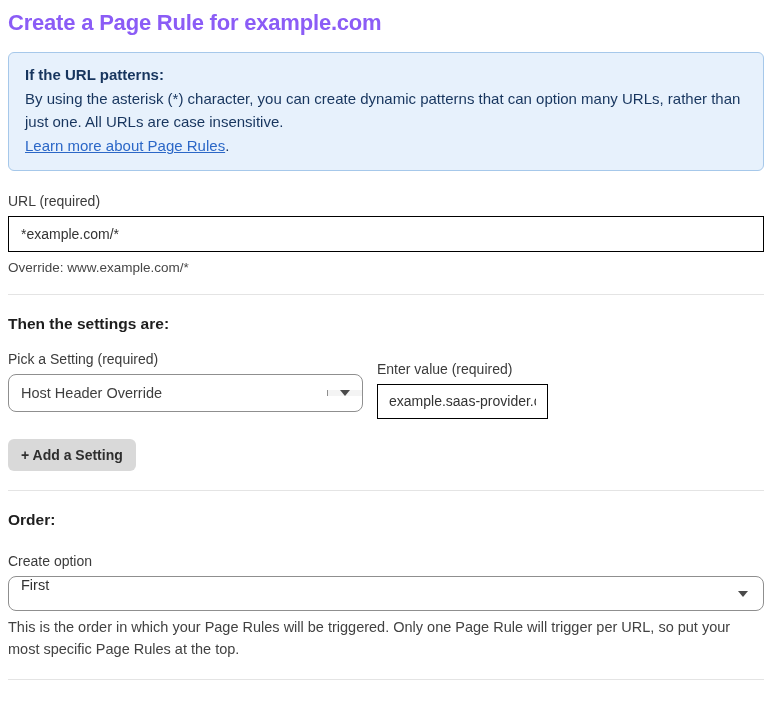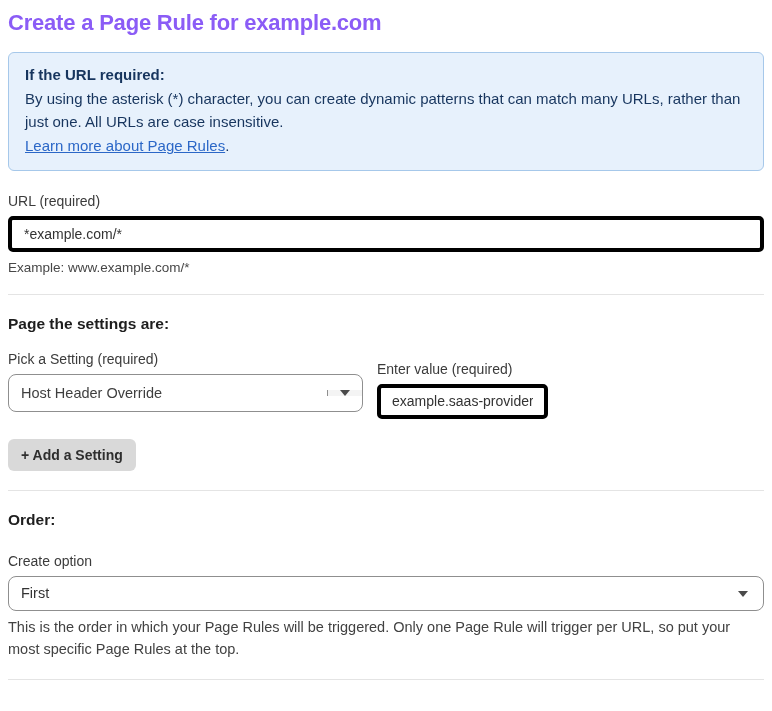--- a/index.html
+++ b/index.html
@@ -37,22 +37,22 @@
   }
   .field-label {
     display: block;
     font-size: 14px;
     color: #3b3b3b;
     margin-bottom: 7px;
   }
   .section-url { margin-top: 22px; }
   .text-input {
     height: 36px;
-    border: 4px solid #000000;
-    border-radius: 5px;
+    border: 1px solid #000000;
+    border-radius: 0;
     padding: 0 12px;
     font-size: 14px;
     color: #333;
     font-family: "Liberation Sans", sans-serif;
     background: #fff;
     outline: none;
   }
   .url-input { width: 100%; }
   .helper-text {
     font-size: 13.5px;
@@ -123,21 +123,21 @@
   .add-setting-btn { margin-top: 20px; padding: 9px 13px; font-weight: bold; }
   .order-label { margin-top: 24px; }
   .order-select {
     position: relative;
     width: 100%;
     height: 35px;
     border: 1px solid #8f8f8f;
     border-radius: 8px;
     background: #fff;
     display: flex;
-    align-items: center;
+    align-items: flex-start;
     padding: 0 30px 0 12px;
     font-size: 14.5px;
     color: #333;
     cursor: pointer;
   }
   .order-select .caret-down { position: absolute; right: 15px; top: 14px; }
   .order-helper {
     font-size: 14.5px;
     color: #424242;
     line-height: 1.5;
@@ -146,34 +146,34 @@
   }
 </style>
 </head>
 <body>
 
 
 
 <h1 class="page-title">Create a Page Rule for example.com</h1>
 
 <div class="info-box">
-  <div class="info-heading">If the URL required:</div>
-  <div>By using the asterisk (*) character, you can create dynamic patterns that can match many URLs, rather than just one. All URLs are case insensitive.</div>
+  <div class="info-heading">If the URL patterns:</div>
+  <div>By using the asterisk (*) character, you can create dynamic patterns that can option many URLs, rather than just one. All URLs are case insensitive.</div>
   <div><a class="learn-link">Learn more about Page Rules</a><span>.</span></div>
 </div>
 
 <div class="section-url">
   <label class="field-label">URL (required)</label>
   <input class="text-input url-input" type="text" value="*example.com/*" style="">
-  <div class="helper-text">Example: www.example.com/*</div>
+  <div class="helper-text">Override: www.example.com/*</div>
 </div>
 
 <hr class="divider">
 
-<h2 class="section-heading">Page the settings are:</h2>
+<h2 class="section-heading">Then the settings are:</h2>
 
 <div class="settings-row">
   <div class="settings-col-left">
     <label class="field-label">Pick a Setting (required)</label>
     <div class="select-box">
       <div class="select-text">Host Header Override</div>
       <div class="select-arrow-seg">
         <div class="caret-down"></div>
       </div>
     </div>

